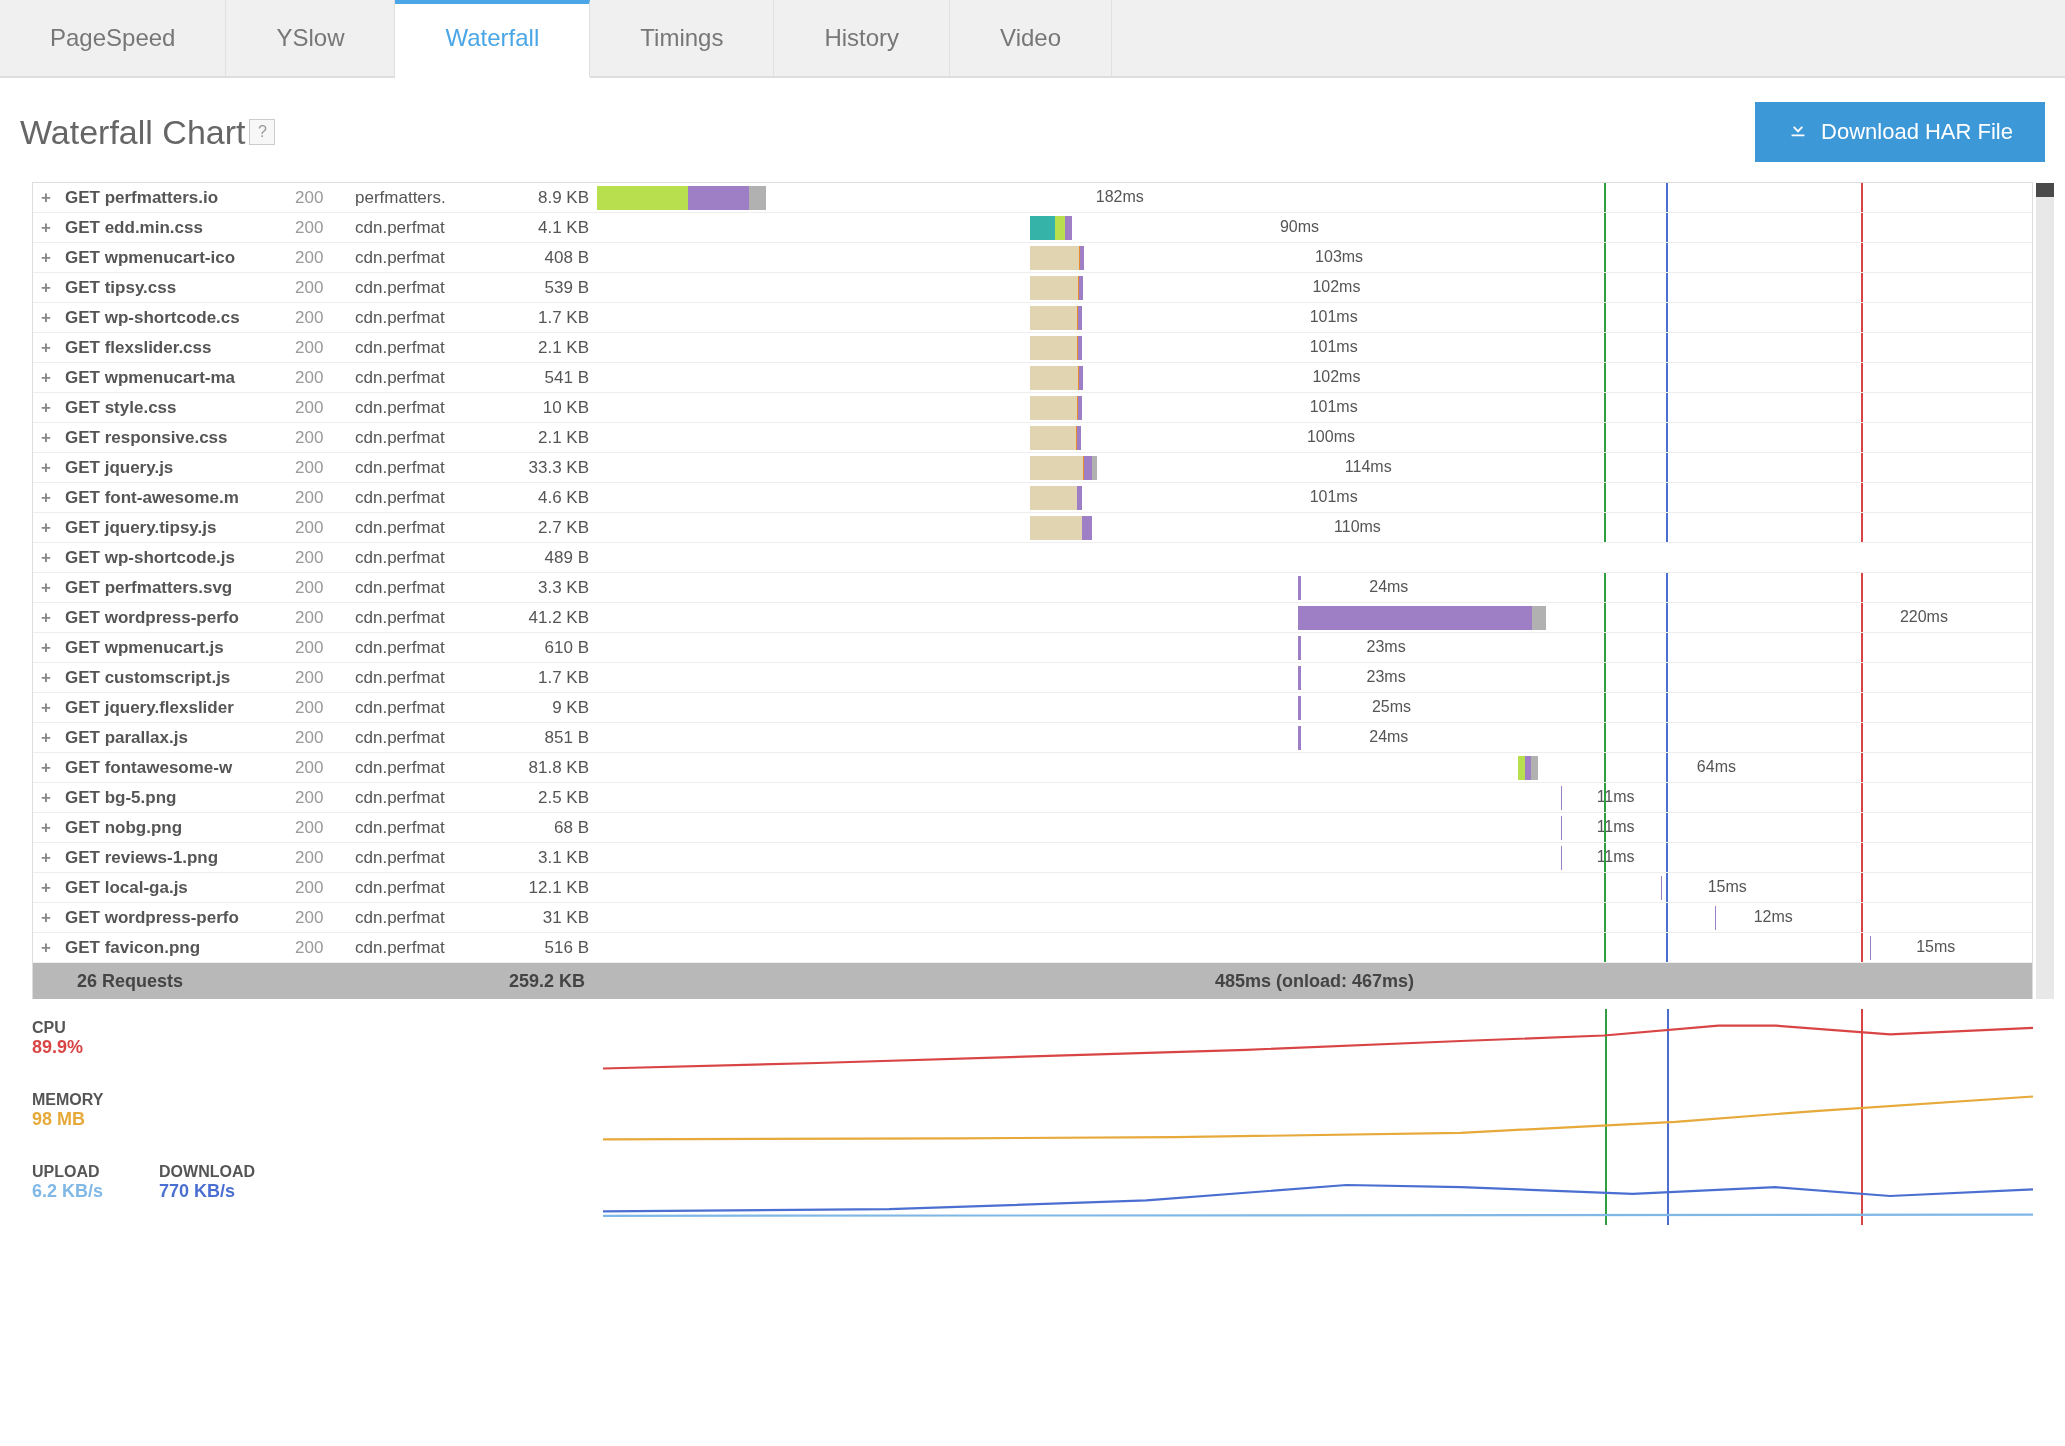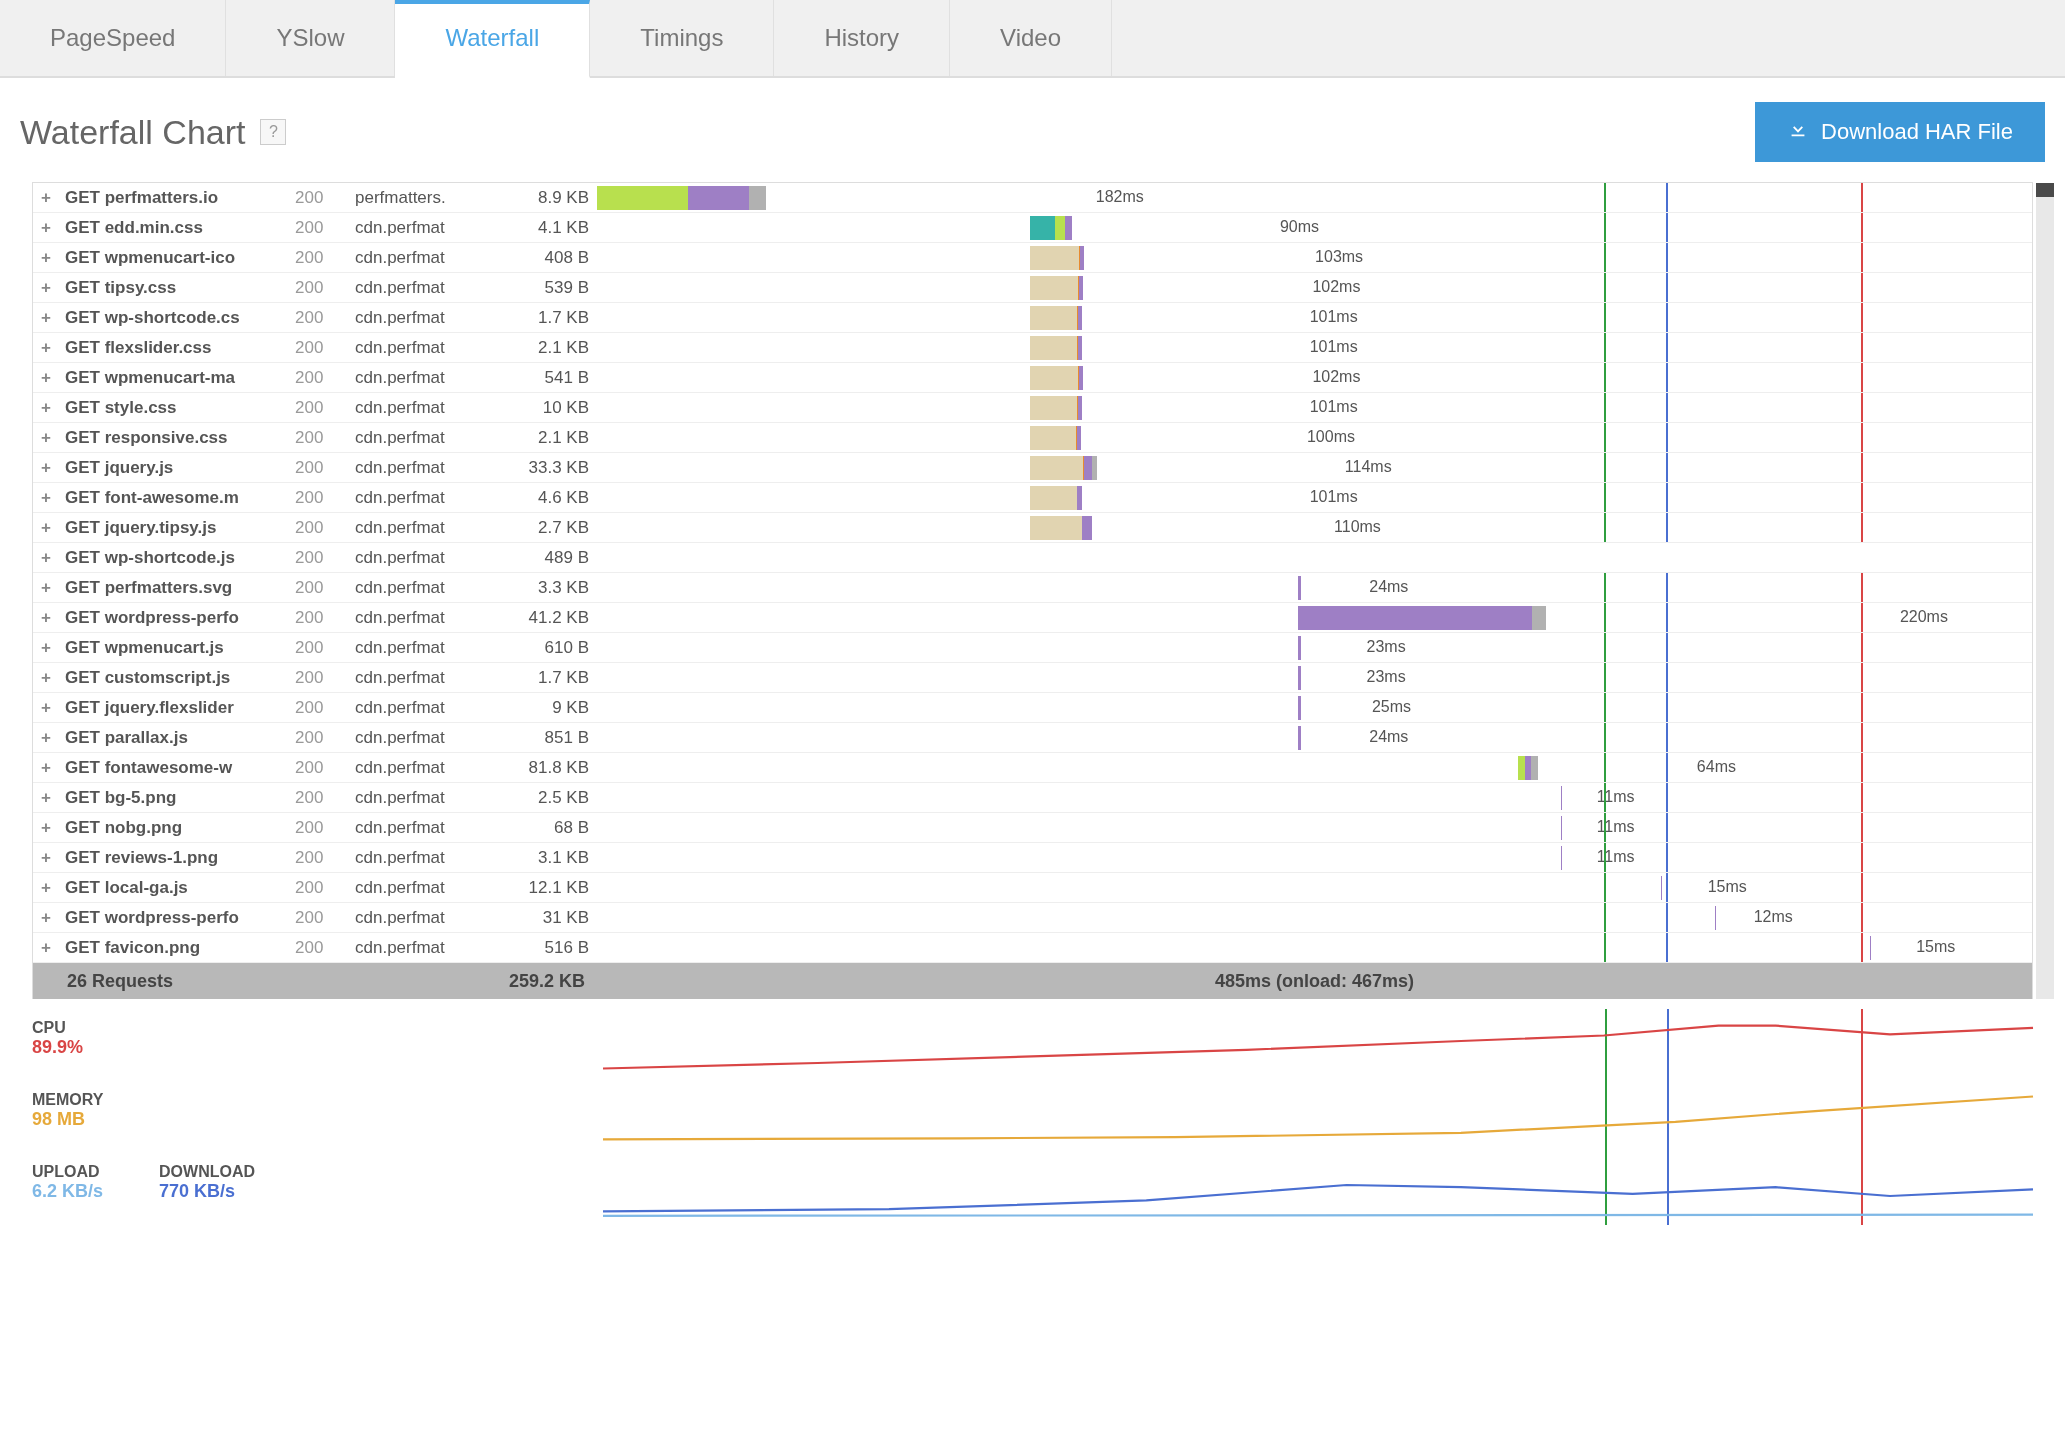--- a/index.html
+++ b/index.html
@@ -39,21 +39,21 @@
   align-items: center;
   justify-content: space-between;
   padding: 24px 20px 20px 20px;
 }
 .page-title {
   font-size: 34px;
   color: #666;
   font-weight: 400;
   display: flex;
   align-items: center;
-  gap: 15px;
+  gap: 4px;
 }
 .help-badge {
   display: inline-flex;
   align-items: center;
   justify-content: center;
   width: 26px; height: 26px;
   border: 1px solid #ccc;
   color: #999;
   font-size: 16px;
   background: #f7f7f7;
@@ -124,21 +124,21 @@
 
 .summary-row {
   display:flex;
   background:#b8b8b8;
   font-weight:700;
   font-size:18px;
   color:#444;
   height:36px;
   align-items:center;
 }
-.summary-left { padding-left:34px; width:564px; display:flex; justify-content: space-between; padding-right: 12px;}
+.summary-left { padding-left:44px; width:564px; display:flex; justify-content: space-between; padding-right: 12px;}
 .summary-right { flex:1; text-align:center; }
 
 
 .metrics {
   margin: 10px 32px 0 32px;
   position: relative;
 }
 .metric-row { position:relative; height: 72px; padding: 10px 0 0 0; }
 .metric-label { font-weight:700; font-size:16px; color:#555; }
 .metric-value { font-weight:700; font-size:18px; }

